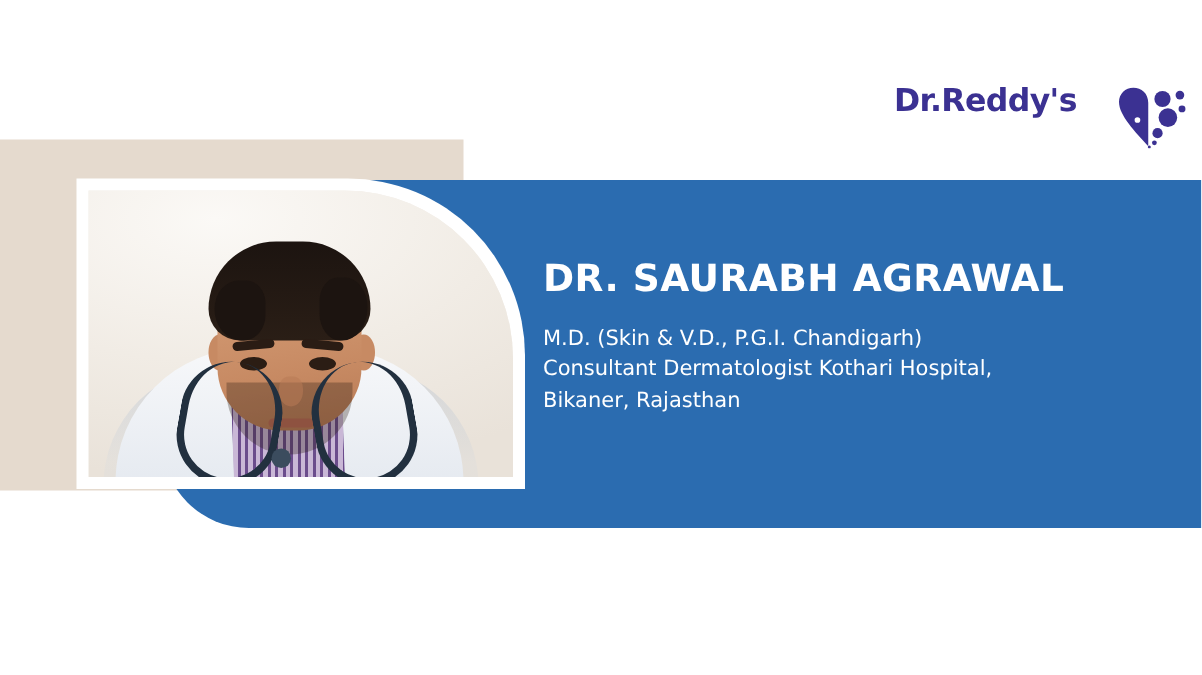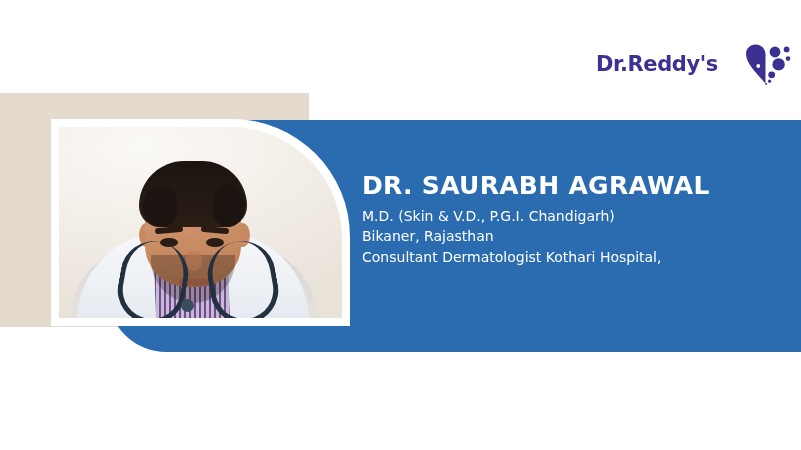--- a/index.html
+++ b/index.html
@@ -15,24 +15,23 @@
     position: relative;
     width: 801px;
     height: 450px;
     background: #ffffff;
     overflow: hidden;
   }
 
   
   .brand {
     position: absolute;
-    top: 43px;
+    top: 57px;
     left: 596px;
     display: flex;
-    align-items: center;
     gap: 27px;
   }
   .brand-wordmark {
     font-family: "DejaVu Sans", sans-serif;
     font-size: 21px;
     font-weight: bold;
     letter-spacing: -0.4px;
     color: #3B3192;
     line-height: 1;
     white-space: nowrap;
@@ -267,21 +266,21 @@
     top: 172px;
     width: 420px;
   }
   .doctor-name {
     font-family: "DejaVu Sans", sans-serif;
     font-size: 25px;
     font-weight: bold;
     letter-spacing: 0.3px;
     color: #FFFFFF;
     line-height: 1.1;
-    margin: 0 0 6px 0;
+    margin: 0 0 16px 0;
     white-space: nowrap;
   }
   .credentials {
     margin: 0;
     padding: 0;
     list-style: none;
   }
   .credentials li {
     font-family: "DejaVu Sans", sans-serif;
     font-size: 14px;
@@ -339,18 +338,18 @@
         <div class="p-stetho-r"></div>
         <div class="p-stetho-disc"></div>
       </div>
     </div>
   </div>
 
   <div class="info">
     <h1 class="doctor-name">DR. SAURABH AGRAWAL</h1>
     <ul class="credentials">
       <li>M.D. (Skin &amp; V.D., P.G.I. Chandigarh)</li>
+      <li>Consultant Dermatologist Kothari Hospital,</li>
       <li>Bikaner, Rajasthan</li>
-      <li>Consultant Dermatologist Kothari Hospital,</li>
     </ul>
   </div>
 
 </div>
 
 </body></html>

